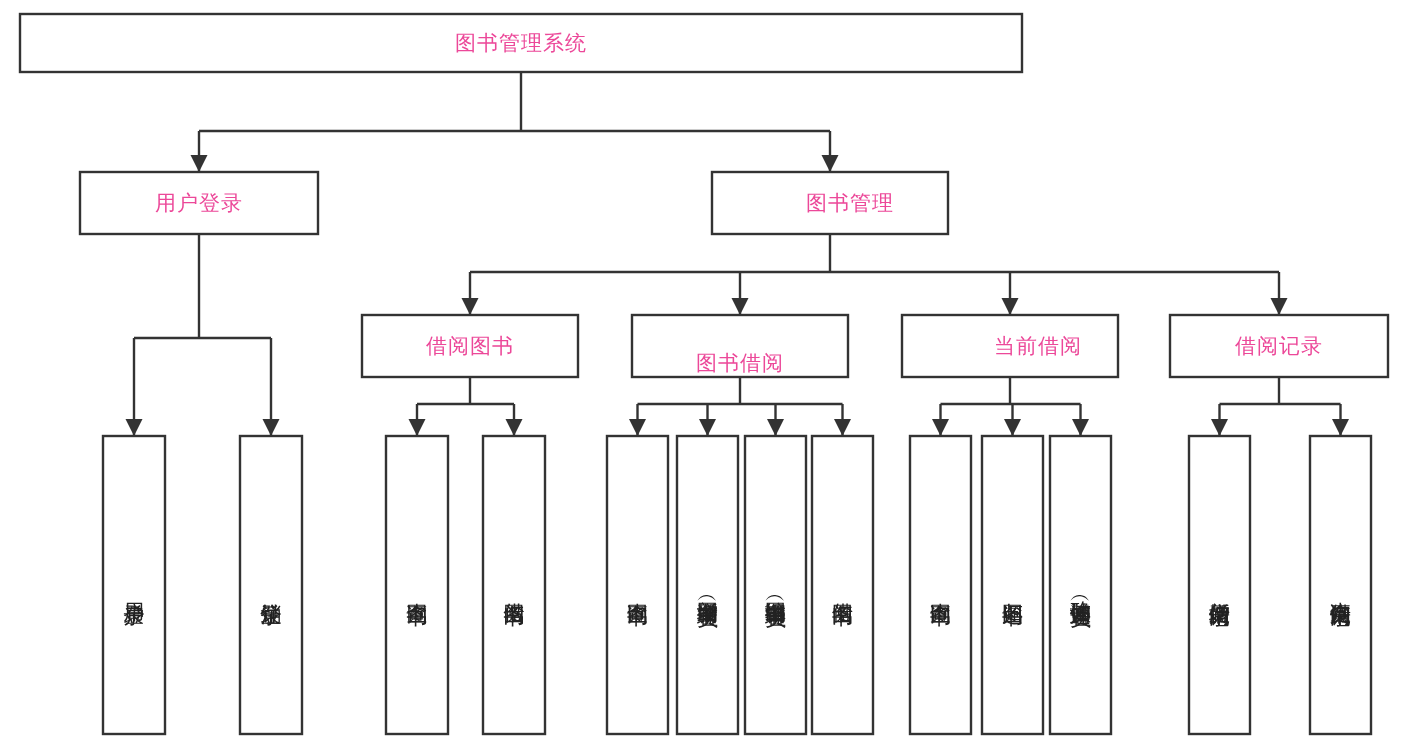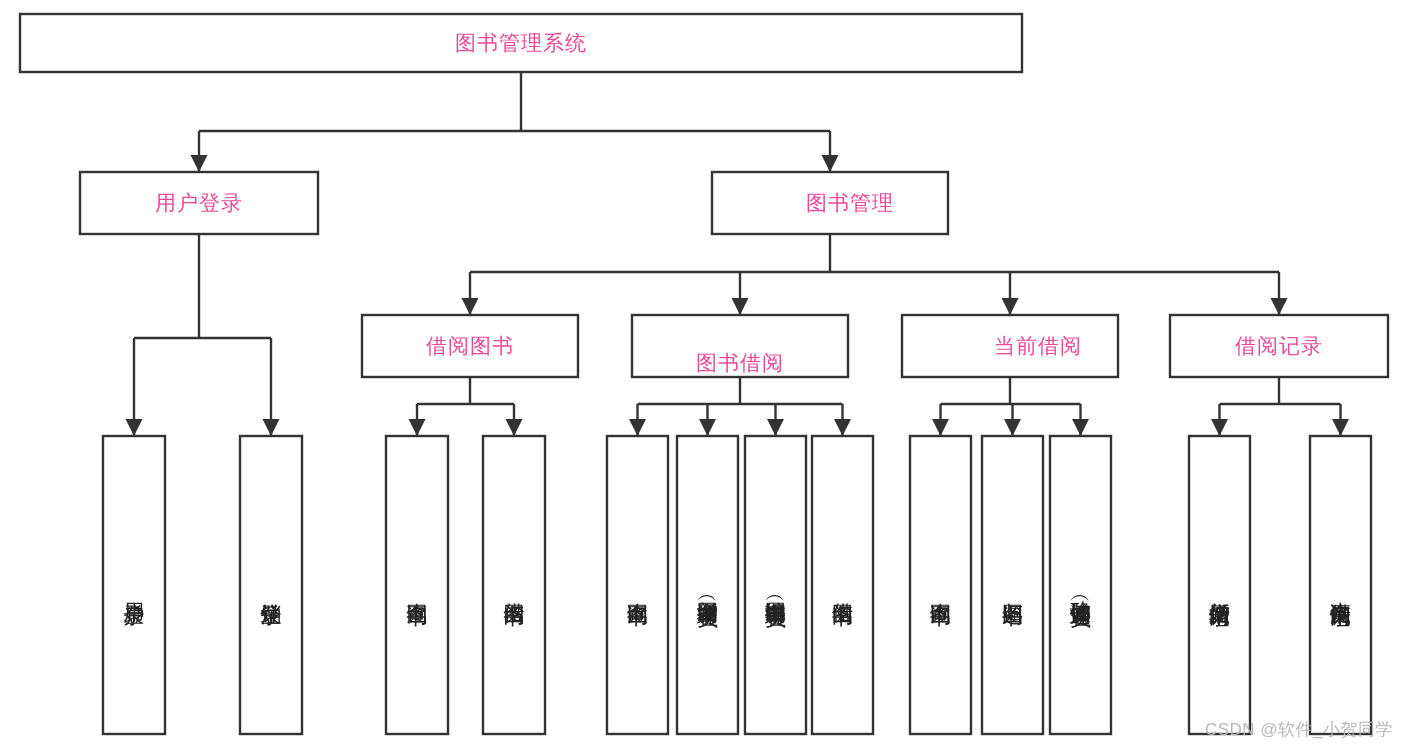--- a/index.html
+++ b/index.html
@@ -245,15 +245,14 @@
         <span class="vtext">确认归还（管理员）</span>
       </div>
       <div class="vbox-overlay" style="left: 1189px; top: 446px; width: 61px; height: 284px; align-items: center;">
         <span class="vtext">新增借阅记录</span>
       </div>
       <div class="vbox-overlay" style="left: 1310px; top: 446px; width: 61px; height: 284px; align-items: center;">
         <span class="vtext">查询借阅记录</span>
       </div>
     </div>
 
-  <div class="watermark">CSDN @软件_小贺同学</div>
 
 </div>
 
 </body></html>

